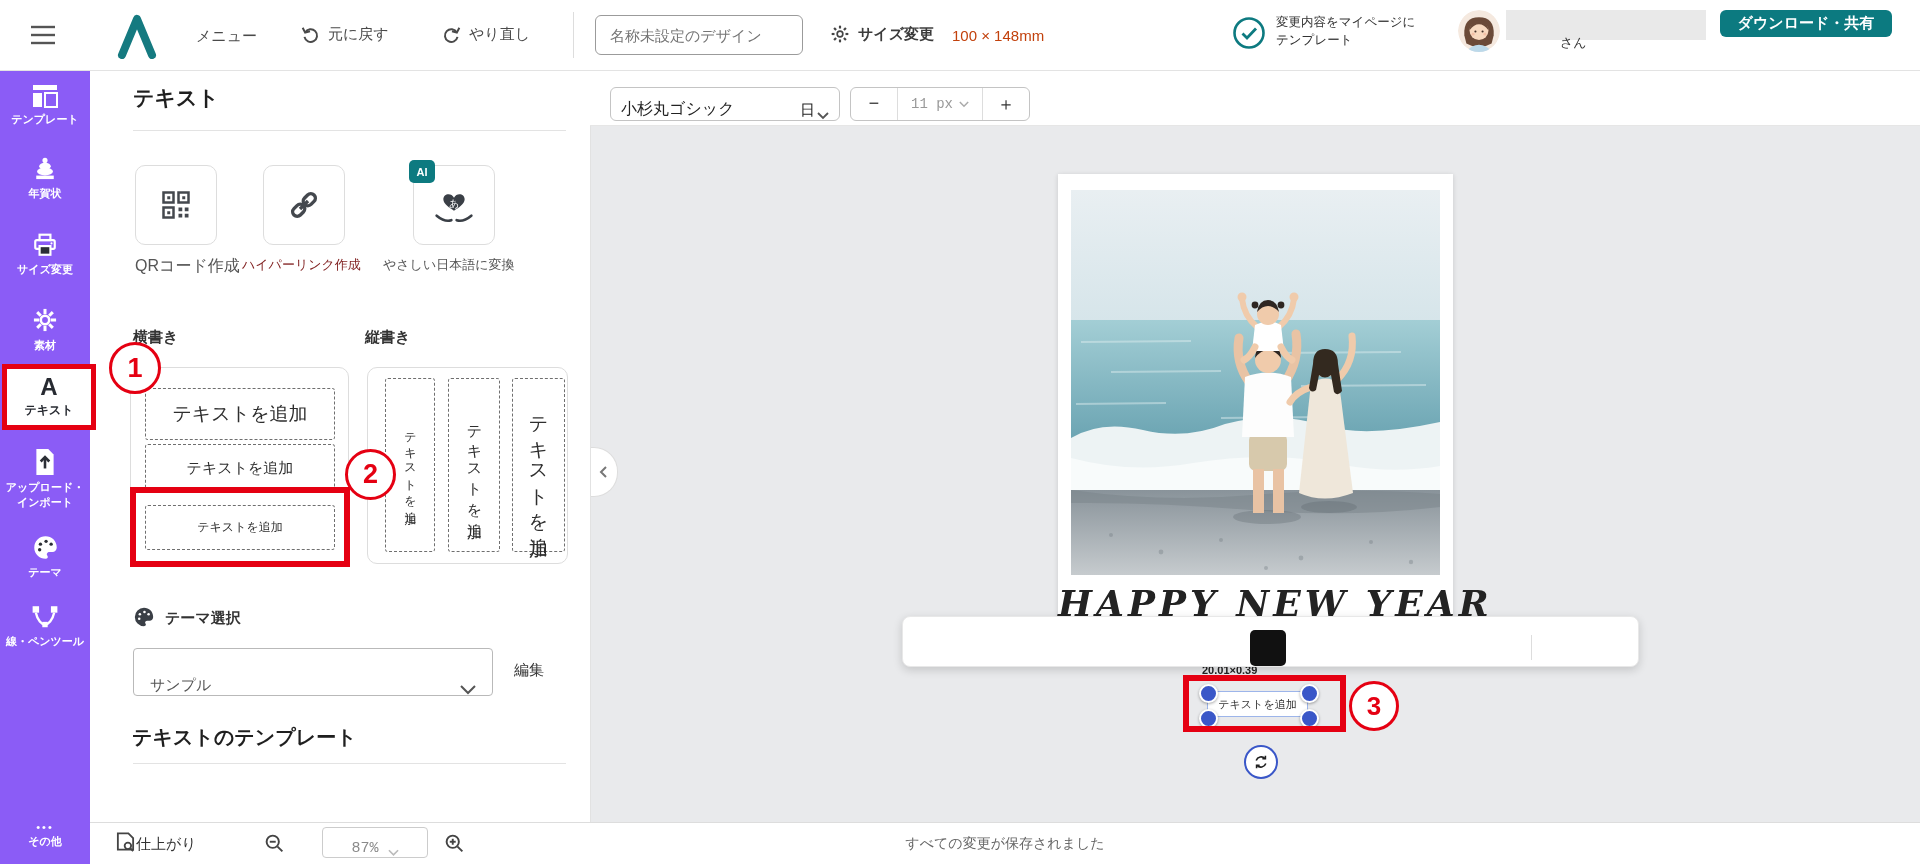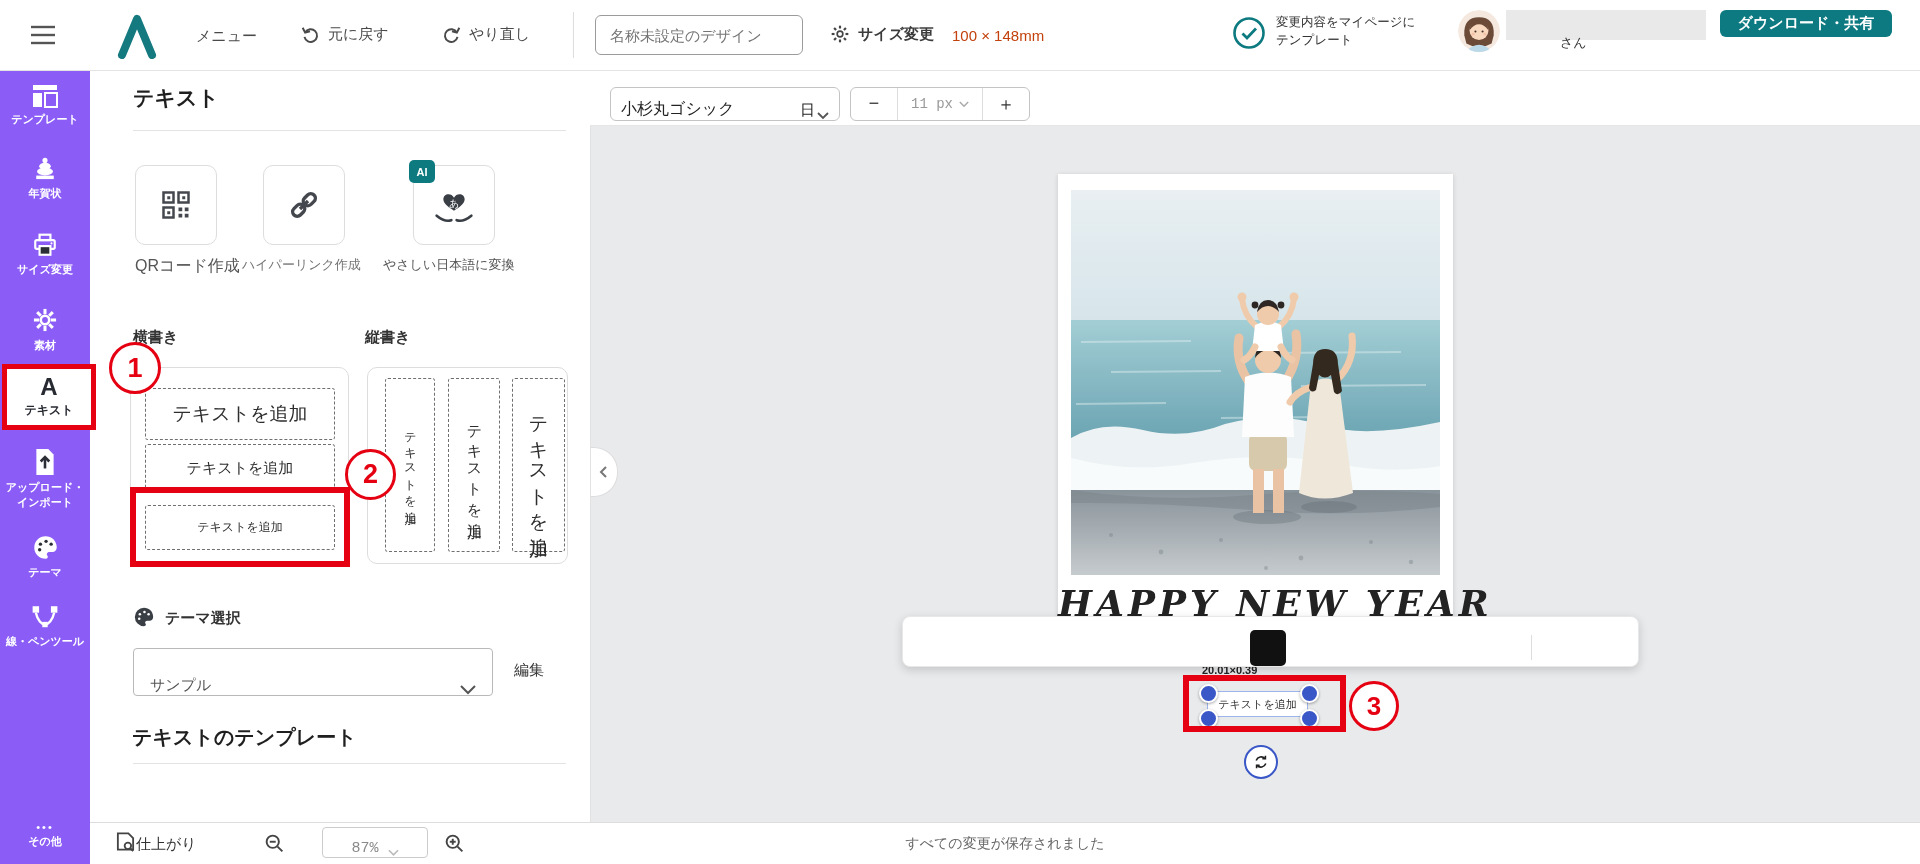--- a/index.html
+++ b/index.html
@@ -515,21 +515,21 @@
         <path d="M15 8.5 c-2-4 -8-3.2 -8 1.2 c0 3.8 5 6.4 8 8.6 c3-2.2 8-4.8 8-8.6 c0-4.4 -6-5.2 -8-1.2 z" fill="#3a3f46"></path>
         <text x="15" y="15.5" text-anchor="middle" font-size="7.5" fill="#fff" font-family="sans-serif">あ</text>
         <path d="M2 22 q6 5 11 3.4" fill="none" stroke="#3a3f46" stroke-width="2" stroke-linecap="round"></path>
         <path d="M28 22 q-6 5 -11 3.4" fill="none" stroke="#3a3f46" stroke-width="2" stroke-linecap="round"></path>
       </svg>
   </div>
   <div class="abs center" style="left:409px;top:160px;width:26px;height:23px;background:#0d7a80;border-radius:5px;z-index:7;">
     <span style="color:#fff;font-size:11px;font-weight:bold;">AI</span>
   </div>
   <div class="abs" style="left:135px;top:256px;font-size:16px;color:#555;z-index:6;">QRコード作成</div>
-  <div class="abs" style="left:242px;top:256px;font-size:13px;color:#737373;z-index:6;text-align:center;">ハイパーリンク作成</div>
+  <div class="abs" style="left:242px;top:256px;font-size:13px;color:#7f1d1d;z-index:6;text-align:center;">ハイパーリンク作成</div>
   <div class="abs" style="left:383px;top:256px;font-size:13px;color:#555;z-index:6;">やさしい日本語に変換</div>
 
   <div class="abs" style="left:133px;top:328px;font-size:15px;font-weight:600;color:#333;z-index:6;">横書き</div>
   <div class="abs" style="left:365px;top:328px;font-size:15px;font-weight:600;color:#333;z-index:6;">縦書き</div>
 
   <div class="abs toolbox" style="left:130px;top:367px;width:217px;height:195px;z-index:6;"></div>
   <div class="abs dashedbtn" style="left:145px;top:388px;width:188px;height:50px;font-size:19px;z-index:7;">
       <span>テキストを追加</span>
     </div>
   <div class="abs dashedbtn" style="left:145px;top:444px;width:188px;height:46px;font-size:15px;z-index:7;">

